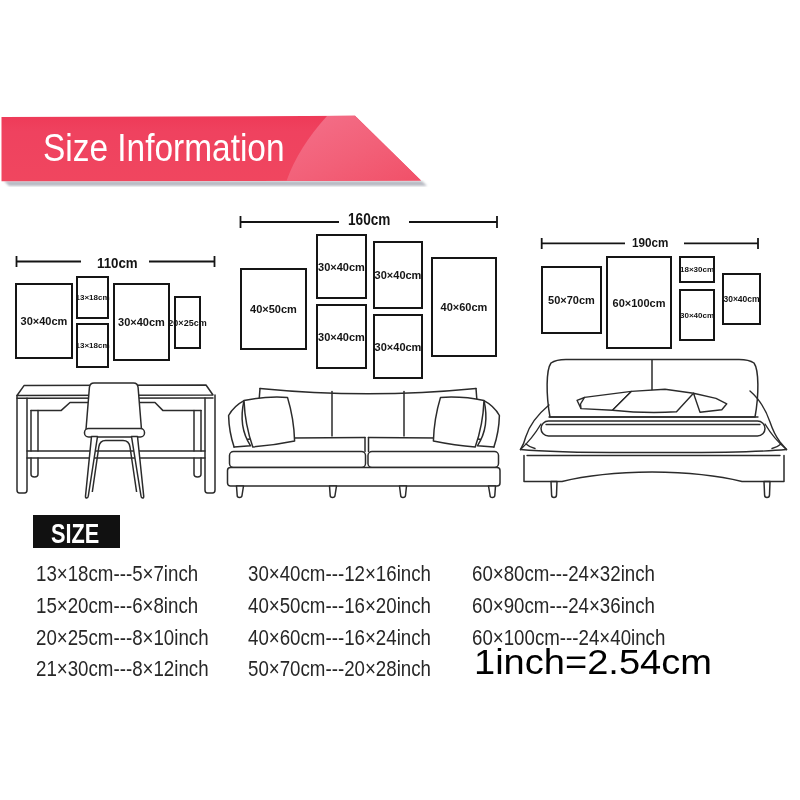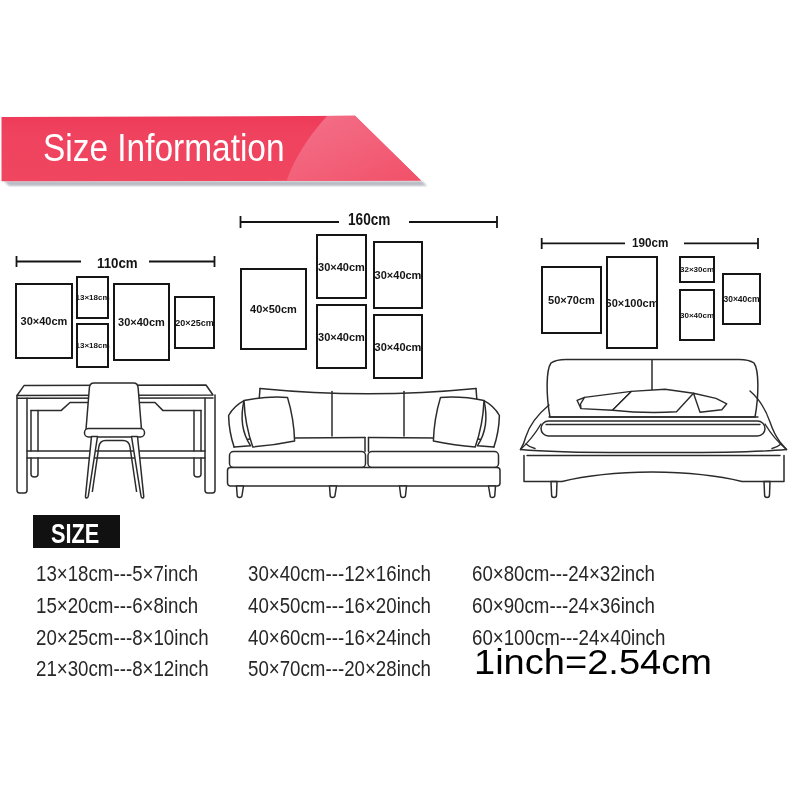--- a/index.html
+++ b/index.html
@@ -46,21 +46,21 @@
     <line x1="6.5" y1="9.5" x2="71" y2="9.5"></line>
     <line x1="139" y1="9.5" x2="204.5" y2="9.5"></line>
   </g>
 </svg>
 <div class="dimtxt" style="left:97px;top:254.5px;font-size:14px;transform:scaleX(0.95);">110cm</div>
 
 <div class="frame" style="left:15px;top:283px;width:58px;height:76px;font-size:11px;">30×40cm</div>
 <div class="frame" style="left:76px;top:276px;width:33px;height:43px;font-size:8px;">13×18cm</div>
 <div class="frame" style="left:76px;top:323px;width:33px;height:45px;font-size:8px;">13×18cm</div>
 <div class="frame" style="left:113px;top:283px;width:57px;height:78px;font-size:11px;">30×40cm</div>
-<div class="frame" style="left:174px;top:296px;width:41px;height:53px;font-size:9px;">20×25cm</div>
+<div class="frame" style="left:174px;top:296px;width:27px;height:53px;font-size:9px;">20×25cm</div>
 
 <svg class="abs" style="left:10px;top:378px" width="212" height="128" viewBox="0 0 212 128">
   <g stroke="#2b2b2b" stroke-width="1.5" fill="none" stroke-linejoin="round" stroke-linecap="round">
 
     <polygon points="7,17.5 14,7.6 196,7 203,17"></polygon>
     <line x1="7" y1="20.3" x2="203" y2="20"></line>
 
     <path d="M7,17.5 L7,112 Q7,115 9.5,115 L14.5,115 Q17,115 17,112 L17,20.3"></path>
     <path d="M195,20 L195,112 Q195,115 197.5,115 L202.5,115 Q205,115 205,112 L205,17"></path>
 
@@ -97,20 +97,21 @@
     <line x1="173" y1="10" x2="261" y2="10"></line>
   </g>
 </svg>
 <div class="dimtxt" style="left:348px;top:211px;font-size:16px;transform:scaleX(0.85);">160cm</div>
 
 <div class="frame" style="left:240px;top:268px;width:67px;height:82px;font-size:11px;text-align:center;">40×50cm</div>
 <div class="frame" style="left:316px;top:234px;width:51px;height:65px;font-size:11px;">30×40cm</div>
 <div class="frame" style="left:316px;top:304px;width:51px;height:65px;font-size:11px;">30×40cm</div>
 <div class="frame" style="left:373px;top:241px;width:50px;height:68px;font-size:11px;">30×40cm</div>
 <div class="frame" style="left:373px;top:314px;width:50px;height:65px;font-size:11px;">30×40cm</div>
+<div class="frame" style="left:431px;top:257px;width:66px;height:100px;font-size:11px;">40×60cm</div>
 
 <svg class="abs" style="left:224px;top:382px" width="280" height="120" viewBox="0 0 280 120">
   <g stroke="#2b2b2b" stroke-width="1.5" fill="none" stroke-linejoin="round" stroke-linecap="round">
 
     <path d="M36,6.5 Q144,17 252,6.5"></path>
     <line x1="36" y1="6.5" x2="34.5" y2="26"></line>
     <line x1="252" y1="6.5" x2="253.5" y2="26"></line>
     <line x1="108" y1="9.5" x2="108" y2="54"></line>
     <line x1="180" y1="9.5" x2="180" y2="54"></line>
 
@@ -144,22 +145,22 @@
   <g stroke="#141414" stroke-width="1.8" fill="none">
     <line x1="5.7" y1="4" x2="5.7" y2="15"></line>
     <line x1="222" y1="4" x2="222" y2="15"></line>
     <line x1="5.7" y1="9.3" x2="89" y2="9.3"></line>
     <line x1="148" y1="9.3" x2="222" y2="9.3"></line>
   </g>
 </svg>
 <div class="dimtxt" style="left:632px;top:234.9px;font-size:13px;transform:scaleX(0.9);">190cm</div>
 
 <div class="frame" style="left:541px;top:266px;width:61px;height:68px;font-size:11px;">50×70cm</div>
-<div class="frame" style="left:606px;top:256px;width:52px;height:93px;font-size:11px;">60×100cm</div>
-<div class="frame" style="left:679px;top:256px;width:36px;height:27px;font-size:8px;">32×30cm</div>
+<div class="frame" style="left:606px;top:256px;width:66px;height:93px;font-size:11px;">60×100cm</div>
+<div class="frame" style="left:679px;top:256px;width:36px;height:27px;font-size:8px;">18×30cm</div>
 <div class="frame" style="left:679px;top:289px;width:36px;height:52px;font-size:8px;">30×40cm</div>
 <div class="frame" style="left:722px;top:273px;width:39px;height:52px;font-size:8.5px;">30×40cm</div>
 
 <svg class="abs" style="left:516px;top:354px" width="275" height="148" viewBox="0 0 275 148">
   <g stroke="#2b2b2b" stroke-width="1.5" fill="#ffffff" stroke-linejoin="round" stroke-linecap="round">
 
     <path d="M34,63 C30,41 30,16 35,9 Q40,5.5 50,5.5 L223,5.5 Q233,5.5 238,9 C243,16 243,41 239,63 Z"></path>
   </g>
   <line x1="136" y1="5.5" x2="136" y2="37" stroke="#2b2b2b" stroke-width="1.5"></line>
   <g stroke="#2b2b2b" stroke-width="1.4" fill="#ffffff" stroke-linejoin="round" stroke-linecap="round">

